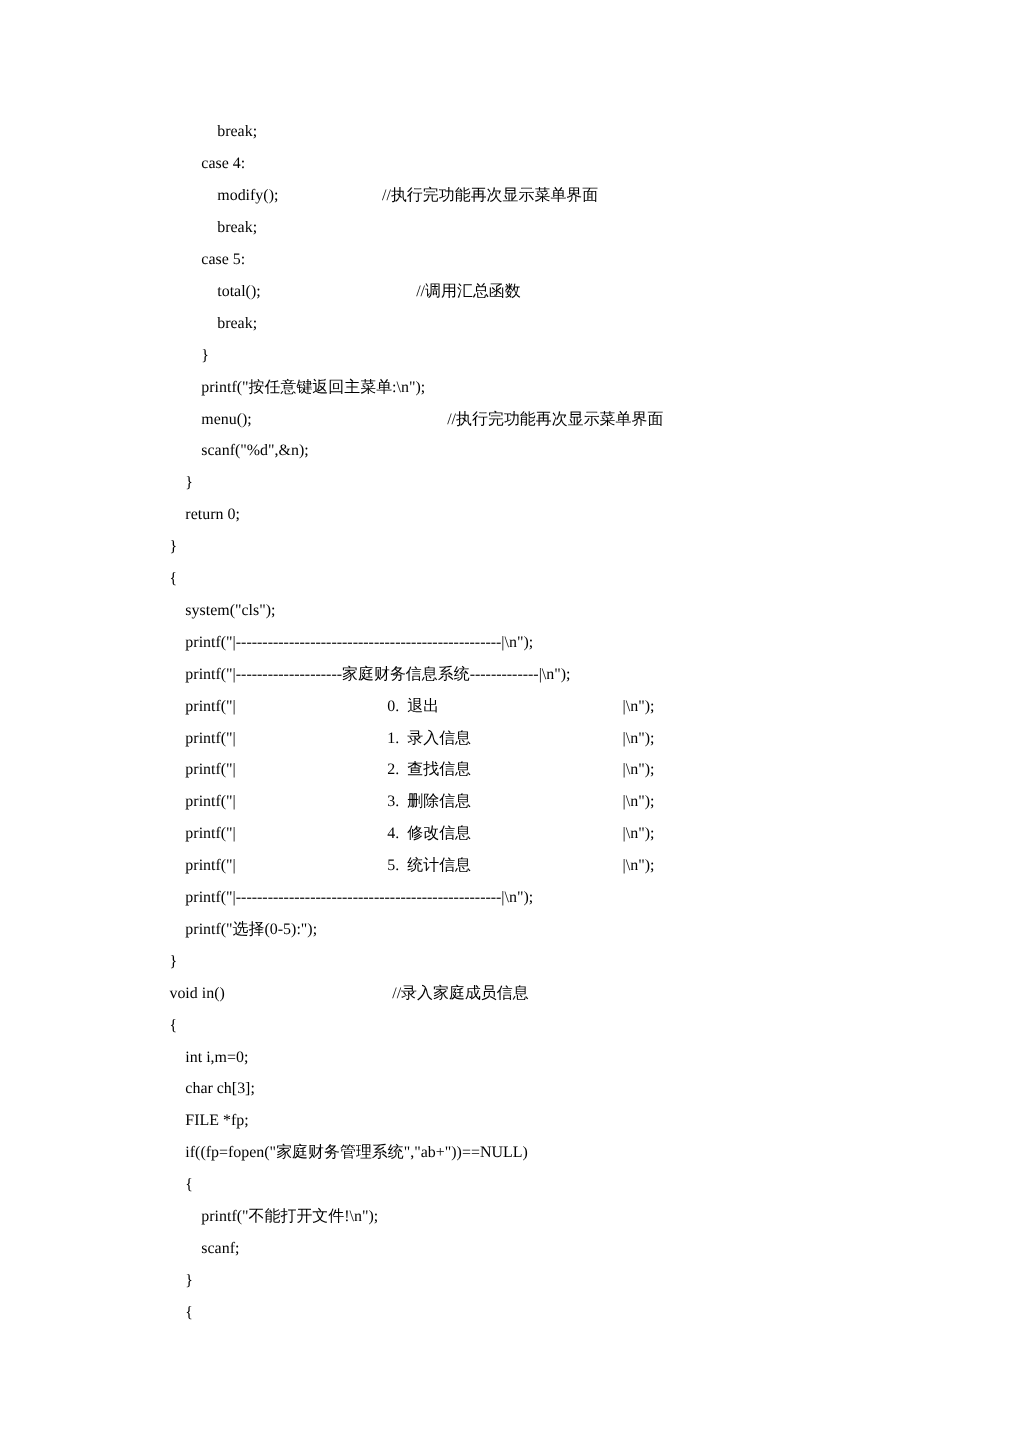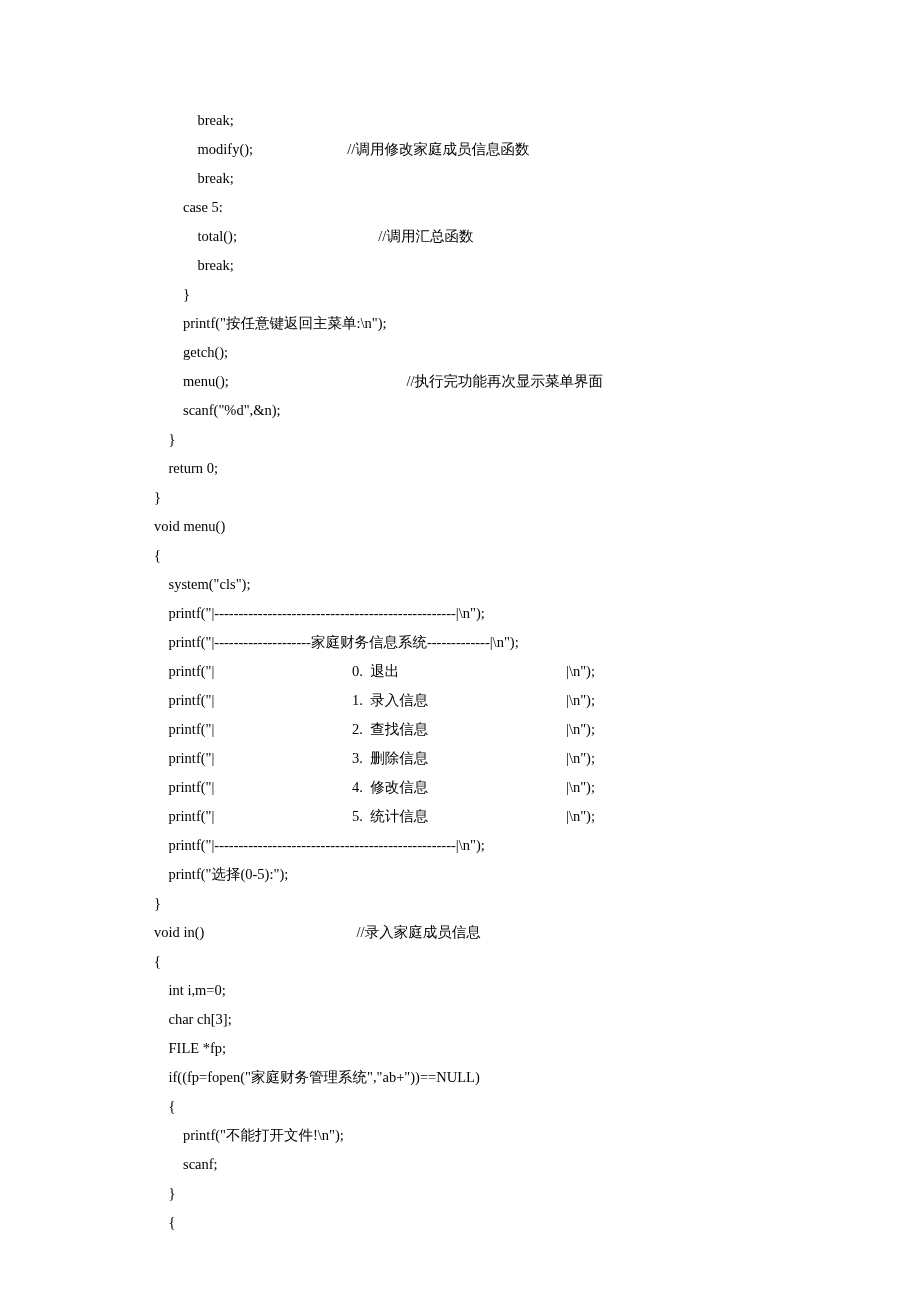--- a/index.html
+++ b/index.html
@@ -20,34 +20,33 @@
   .code-line {
     white-space: pre;
     font-family: Liberation Serif, serif;
   }
 </style>
 </head>
 <body>
 
 <div class="page">
   <div class="code-line">            break;</div>
-  <div class="code-line">            modify();                          //调用修改家庭成员信息函数</div>
+  <div class="code-line">        case 4:</div>
+  <div class="code-line">            modify();                          //执行完功能再次显示菜单界面</div>
   <div class="code-line">            break;</div>
   <div class="code-line">        case 5:</div>
   <div class="code-line">            total();                                       //调用汇总函数</div>
   <div class="code-line">            break;</div>
   <div class="code-line">        }</div>
   <div class="code-line">        printf("按任意键返回主菜单:\n");</div>
-  <div class="code-line">        getch();</div>
   <div class="code-line">        menu();                                                 //执行完功能再次显示菜单界面</div>
   <div class="code-line">        scanf("%d",&amp;n);</div>
   <div class="code-line">    }</div>
   <div class="code-line">    return 0;</div>
   <div class="code-line">}</div>
-  <div class="code-line">void menu()</div>
   <div class="code-line">{</div>
   <div class="code-line">    system("cls");</div>
   <div class="code-line">    printf("|--------------------------------------------------|\n");</div>
   <div class="code-line">    printf("|--------------------家庭财务信息系统-------------|\n");</div>
   <div class="code-line">    printf("|                                      0.  退出                                              |\n");</div>
   <div class="code-line">    printf("|                                      1.  录入信息                                      |\n");</div>
   <div class="code-line">    printf("|                                      2.  查找信息                                      |\n");</div>
   <div class="code-line">    printf("|                                      3.  删除信息                                      |\n");</div>
   <div class="code-line">    printf("|                                      4.  修改信息                                      |\n");</div>
   <div class="code-line">    printf("|                                      5.  统计信息                                      |\n");</div>

